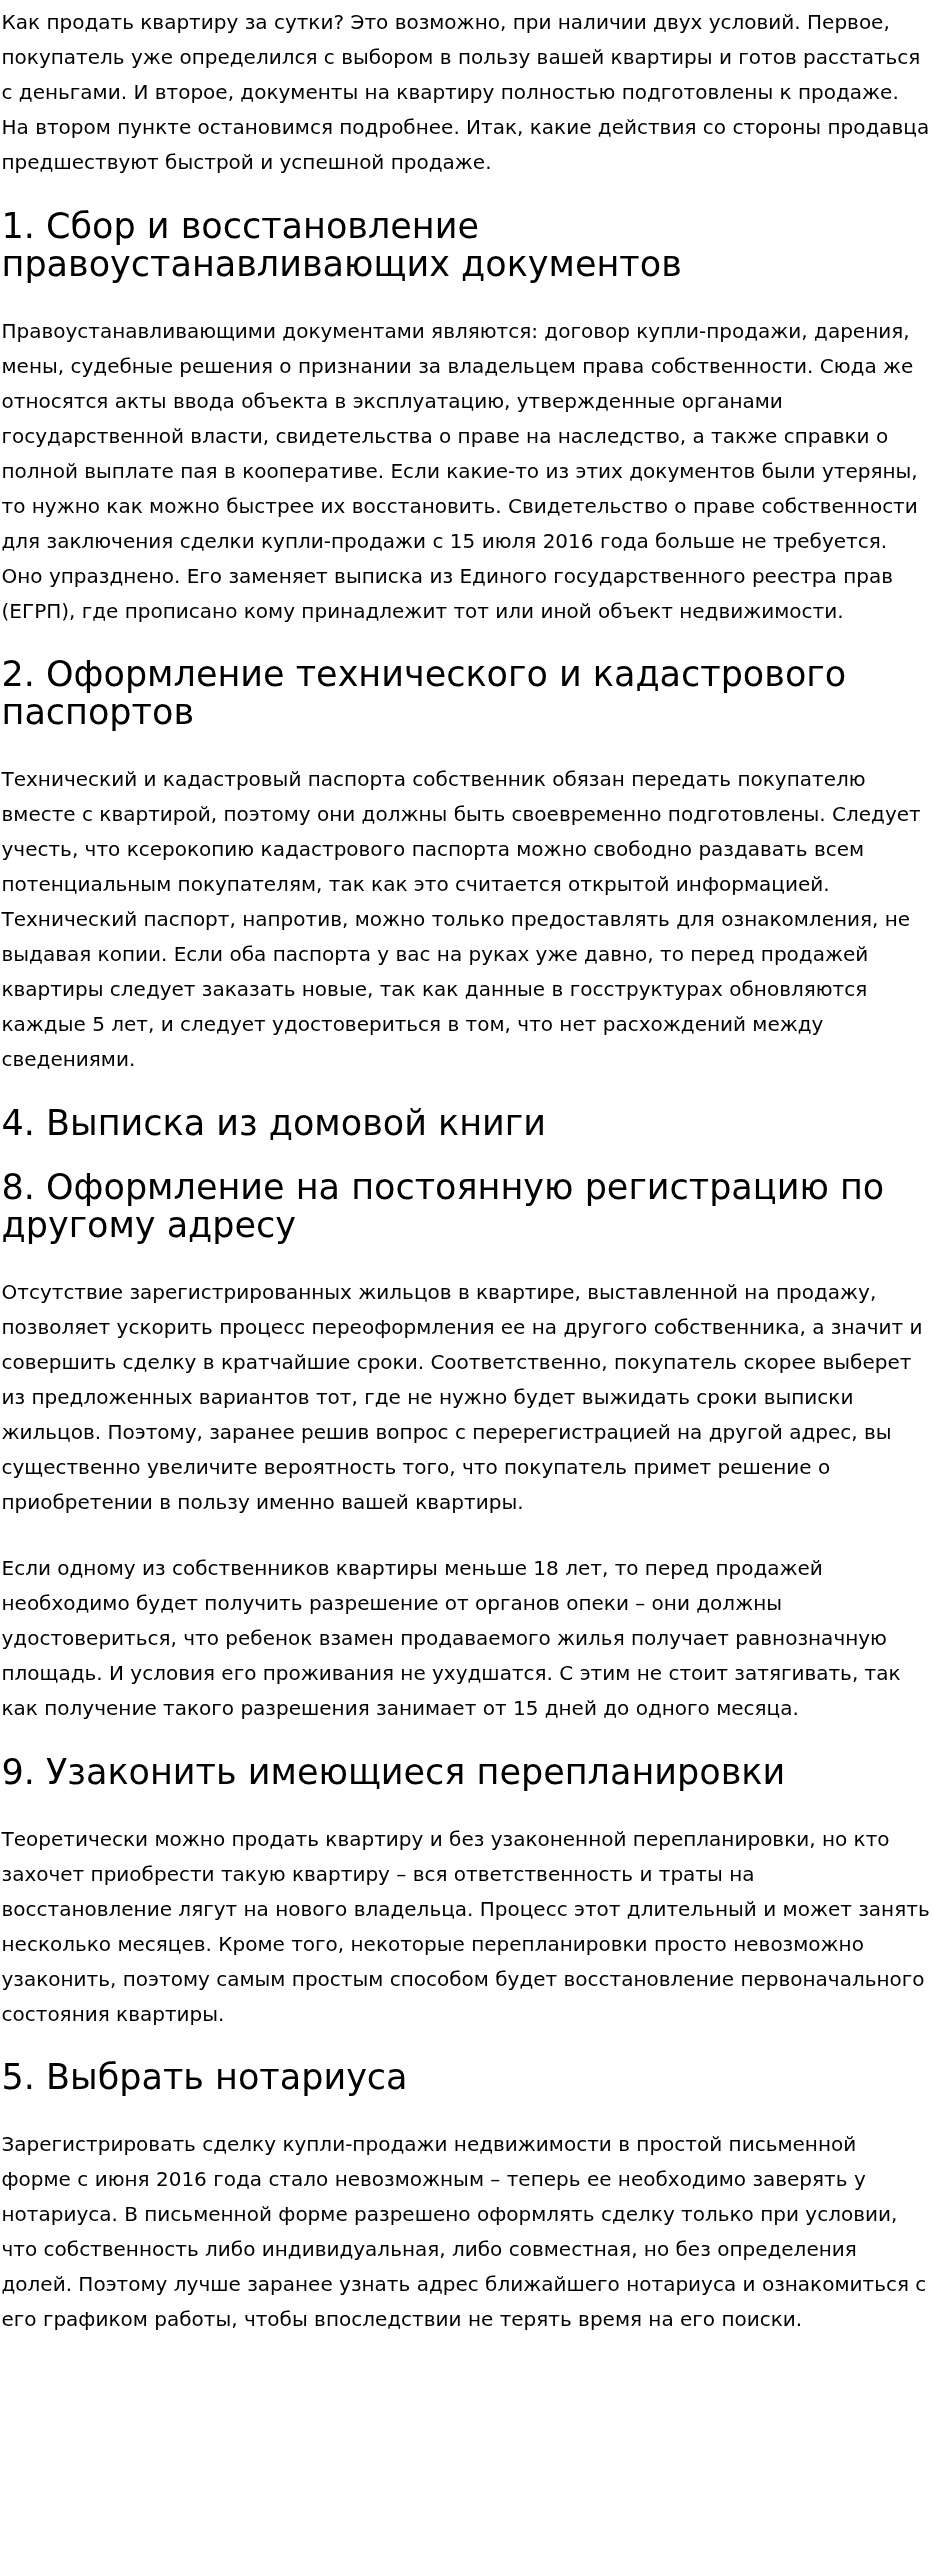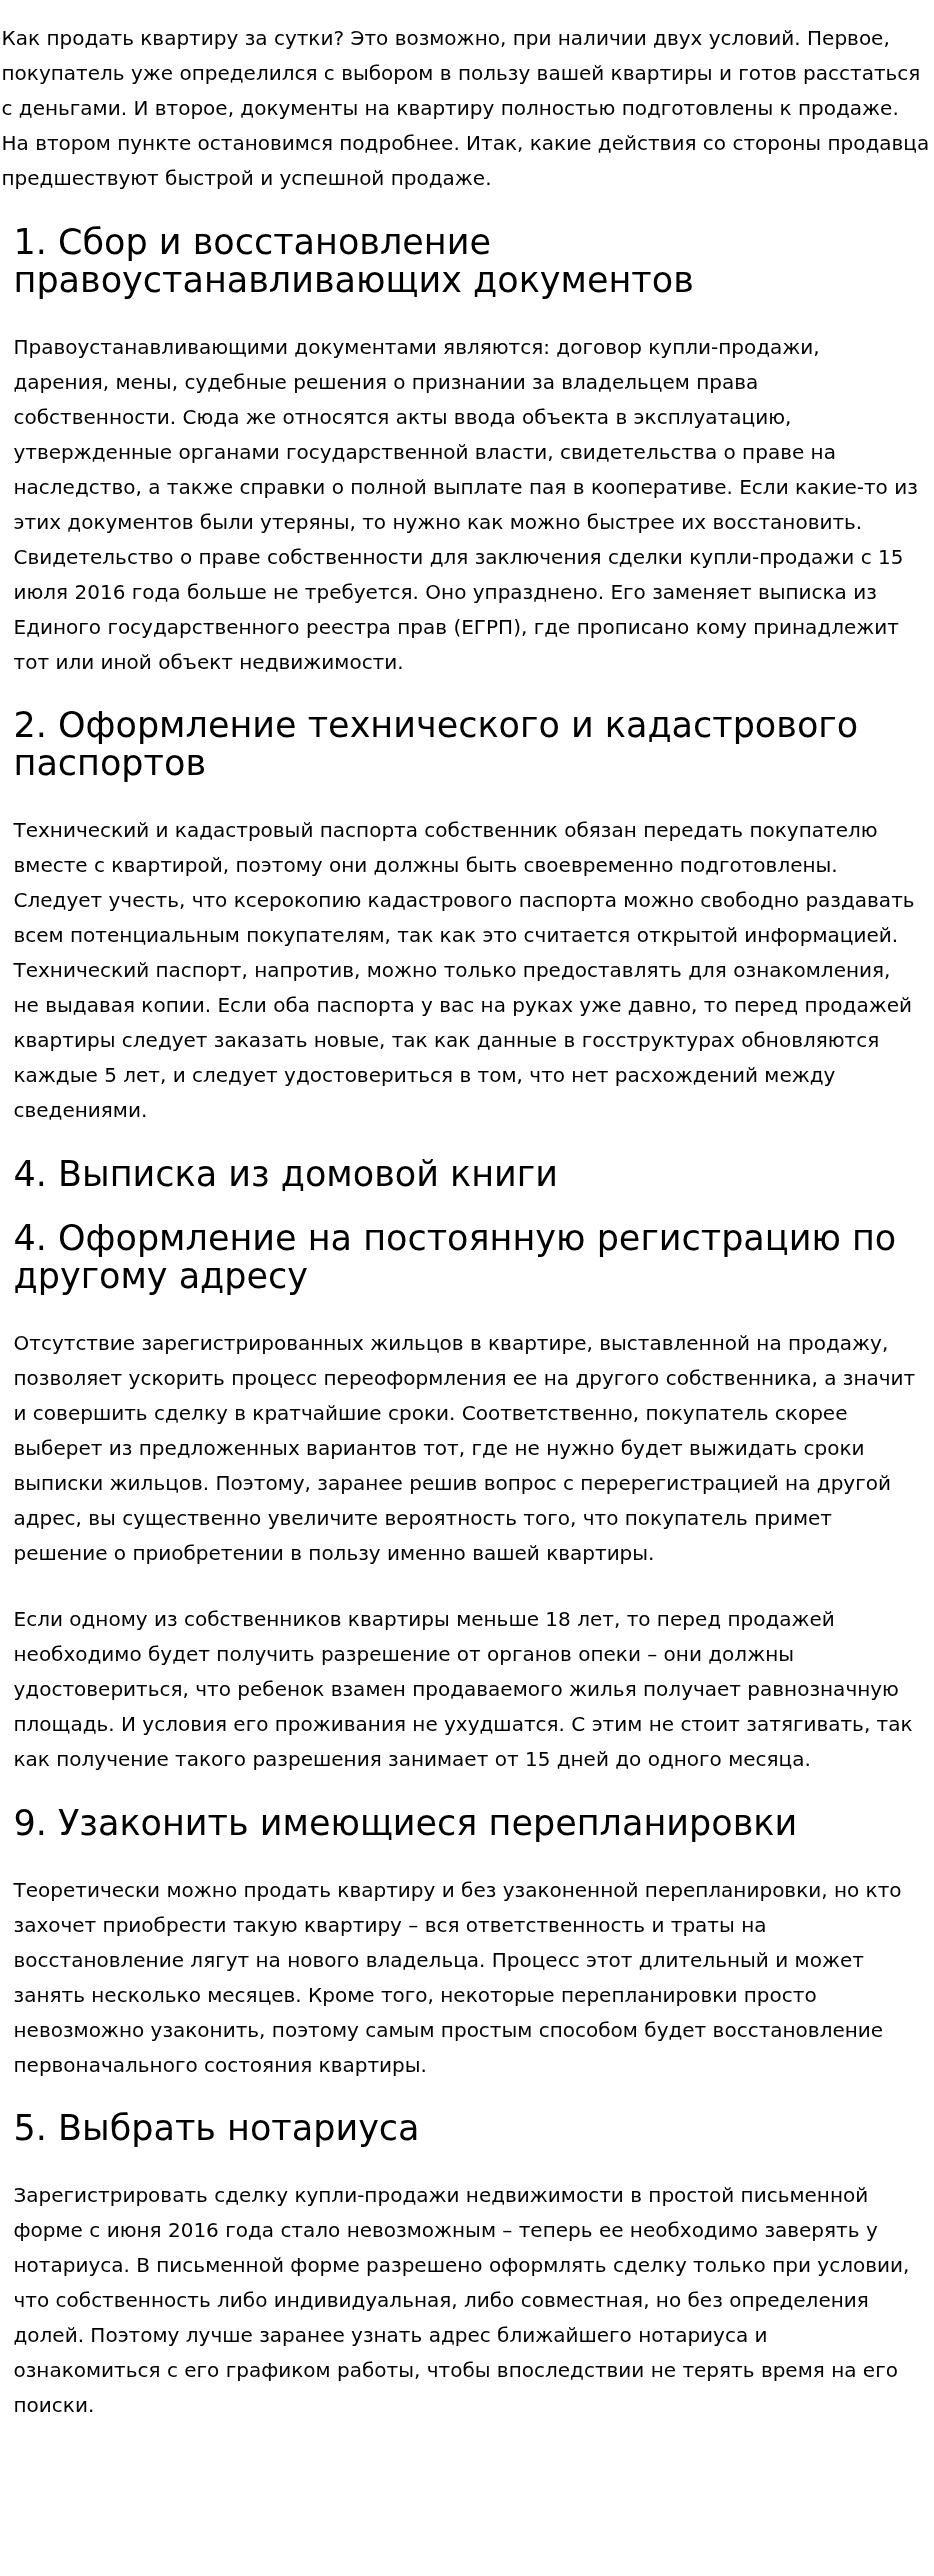--- a/index.html
+++ b/index.html
@@ -17,31 +17,31 @@
   }
   article {
     display: block;
   }
   p {
     font-size: 20px;
     line-height: 35px;
     margin: 31px 0 0 0;
   }
   p.intro {
-    margin-top: 16px;
+    margin-top: 0;
   }
   h2 {
     font-size: 35px;
     line-height: 38px;
     font-weight: 400;
     margin: 26.5px 0 0 0;
     padding: 0;
   }
   section {
-    margin: 12px;
+    margin: 0;
     padding: 0;
   }
 </style>
 </head>
 <body>
 
 <article>
 
   <p class="intro">Как продать квартиру за сутки? Это возможно, при наличии двух условий. Первое, покупатель уже определился с выбором в пользу вашей квартиры и готов расстаться с деньгами. И второе, документы на квартиру полностью подготовлены к продаже. На втором пункте остановимся подробнее. Итак, какие действия со стороны продавца предшествуют быстрой и успешной продаже.</p>
 
@@ -53,21 +53,21 @@
   <section>
     <h2>2. Оформление технического и кадастрового паспортов</h2>
     <p>Технический и кадастровый паспорта собственник обязан передать покупателю вместе с квартирой, поэтому они должны быть своевременно подготовлены. Следует учесть, что ксерокопию кадастрового паспорта можно свободно раздавать всем потенциальным покупателям, так как это считается открытой информацией. Технический паспорт, напротив, можно только предоставлять для ознакомления, не выдавая копии. Если оба паспорта у вас на руках уже давно, то перед продажей квартиры следует заказать новые, так как данные в госструктурах обновляются каждые 5 лет, и следует удостовериться в том, что нет расхождений между сведениями.</p>
   </section>
 
   <section>
     <h2>4. Выписка из домовой книги</h2>
   </section>
 
   <section>
-    <h2>4. Оформление на постоянную регистрацию по другому адресу</h2>
+    <h2>8. Оформление на постоянную регистрацию по другому адресу</h2>
     <p>Отсутствие зарегистрированных жильцов в квартире, выставленной на продажу, позволяет ускорить процесс переоформления ее на другого собственника, а значит и совершить сделку в кратчайшие сроки. Соответственно, покупатель скорее выберет из предложенных вариантов тот, где не нужно будет выжидать сроки выписки жильцов. Поэтому, заранее решив вопрос с перерегистрацией на другой адрес, вы существенно увеличите вероятность того, что покупатель примет решение о приобретении в пользу именно вашей квартиры.</p>
   </section>
 
   <section>
     <p>Если одному из собственников квартиры меньше 18 лет, то перед продажей необходимо будет получить разрешение от органов опеки – они должны удостовериться, что ребенок взамен продаваемого жилья получает равнозначную площадь. И условия его проживания не ухудшатся. С этим не стоит затягивать, так как получение такого разрешения занимает от 15 дней до одного месяца.</p>
   </section>
 
   <section>
     <h2>9. Узаконить имеющиеся перепланировки</h2>
     <p>Теоретически можно продать квартиру и без узаконенной перепланировки, но кто захочет приобрести такую квартиру – вся ответственность и траты на восстановление лягут на нового владельца. Процесс этот длительный и может занять несколько месяцев. Кроме того, некоторые перепланировки просто невозможно узаконить, поэтому самым простым способом будет восстановление первоначального состояния квартиры.</p>

